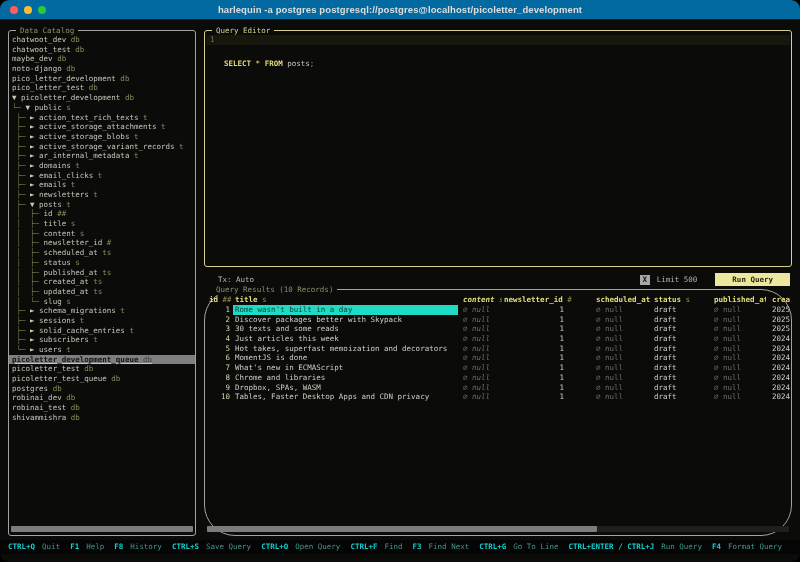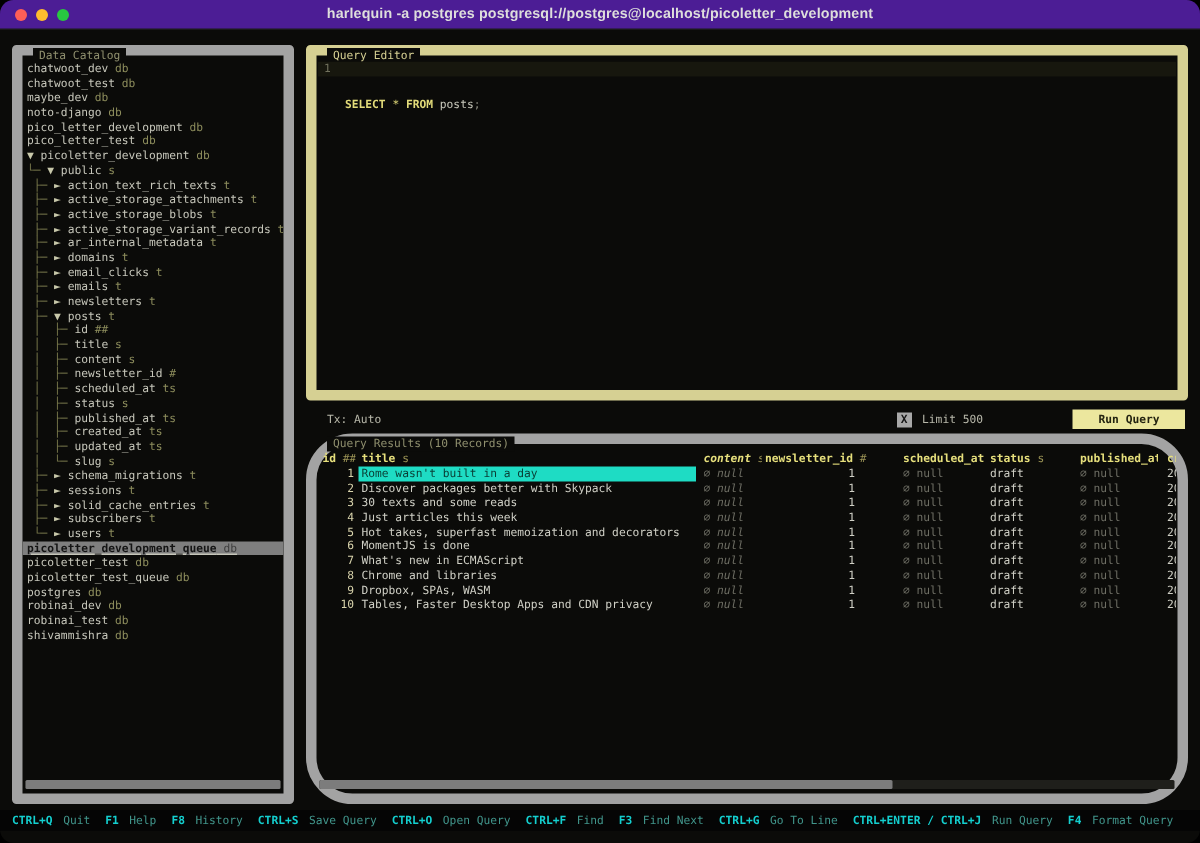--- a/index.html
+++ b/index.html
@@ -6,31 +6,31 @@
   html,body { width:800px; height:562px; background:#000; }
   .window {
     position:relative; width:800px; height:562px; overflow:hidden;
     background:#0b0b09; border-radius:9px;
     font-family:"DejaVu Sans Mono", monospace; font-size:7.5px; line-height:9.7px;
     color:#c6c6ba;
   }
   
   .titlebar {
     position:absolute; top:0; left:0; width:100%; height:20px;
-    background:#4c1d95; display:flex; align-items:center; justify-content:center;
+    background:#0369a1; display:flex; align-items:center; justify-content:center;
     border-bottom:1px solid #1a1a1a;
   }
   .traffic { position:absolute; left:10px; top:6px; display:flex; gap:6px; }
   .light { width:8px; height:8px; border-radius:50%; }
   .win-title {
     font-family:"Liberation Sans", sans-serif; font-size:9.5px; font-weight:bold;
     color:#dededc; letter-spacing:0.1px;
   }
   
-  .panel { position:absolute; border:7px solid #a3a3a3; border-radius:3px; background:#0b0b09; }
+  .panel { position:absolute; border:1px solid #a3a3a3; border-radius:3px; background:#0b0b09; }
   .panel.focused { border-color:#d6d093; }
   .panel-title {
     position:absolute; top:-5px; left:7px; background:#0b0b09; padding:0 4px;
     color:#8f8f6e; white-space:nowrap;
   }
   .panel.focused > .panel-title { color:#d6d093; }
   #sidebar { left:8px; top:30px; width:188px; height:506px; }
   #editor  { left:204px; top:30px; width:588px; height:237px; }
   #results { left:204px; top:289px; width:588px; height:247px;border-radius:31px; }
   
@@ -56,21 +56,21 @@
   .runbar {
     position:absolute; left:204px; top:271px; width:588px; height:17px;
     display:flex; align-items:center;justify-content:flex-end;
   }
   .tx-label { color:#b8b8aa; padding-left:14px; }
   .runbar-right { margin-left:auto; display:flex; align-items:center; }
   .limit-box {
     width:10px; height:10px; background:#a8a8a8; color:#141414; font-weight:bold;
     text-align:center; line-height:10px; margin-right:7px;
   }
-  .limit-label { color:#b8b8aa; margin-right:60px; }
+  .limit-label { color:#b8b8aa; margin-right:18px; }
   .run-btn {
     background:#ece79e; color:#232310; font-weight:bold; border:none;
     font-family:inherit; font-size:7.5px; line-height:13px; padding:0 17px;
     margin-right:2px; cursor:pointer;
   }
   
   .table { position:absolute; top:5px; left:2px; right:1px; bottom:14px; overflow:hidden; }
   .trow {
     display:grid; grid-template-columns:24px 225px 42px 74px 72px 40px 70px 1fr;
     column-gap:2px; height:9.7px; white-space:pre;

